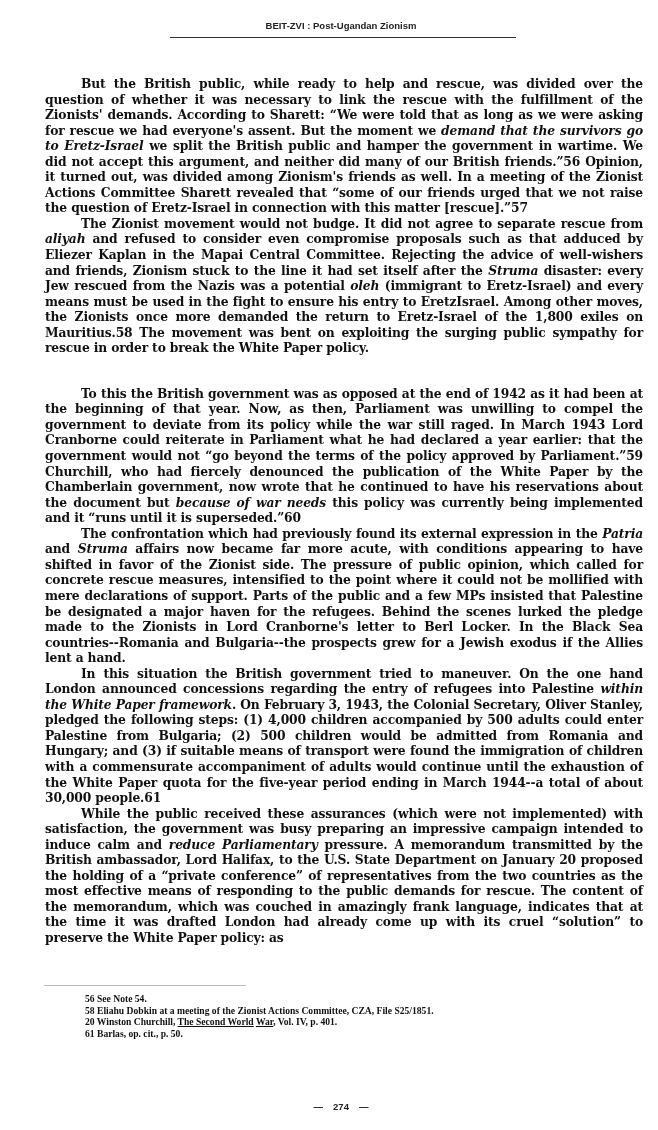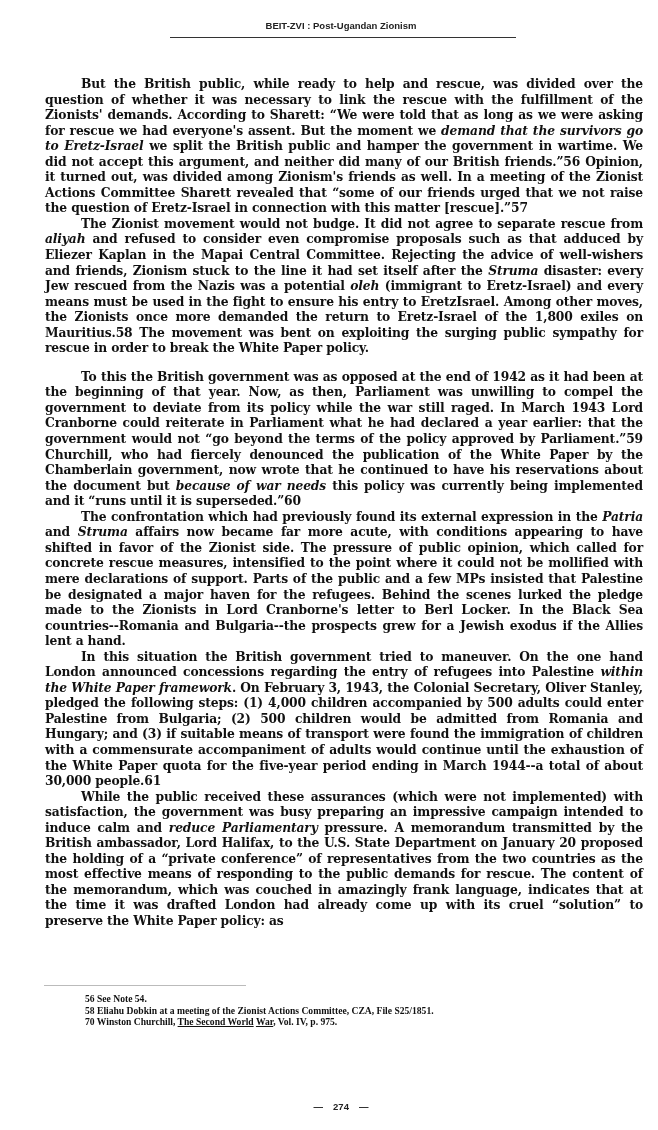--- a/index.html
+++ b/index.html
@@ -13,21 +13,21 @@
     position: absolute; top: 37px; left: 158px; width: 346px; height: 0;
     border-top: 1px solid #333;
   }
   .body-text {
     position: absolute; top: 76px; left: 33px; width: 598px;
     font-family: "DejaVu Serif", "Liberation Serif", serif;
     font-size: 12.3px; line-height: 15.55px; text-align: justify;
     letter-spacing: -0.15px; word-spacing: 0px;
   }
   .body-text p { margin: 0; text-indent: 36px; }
-  .body-text p.gap { margin-top: 13px; }
+  .body-text p.gap { margin-top: 30px; }
   .body-text i { font-style: italic; }
   .fn-rule {
     position: absolute; top: 985px; left: 32px; width: 202px; height: 0;
     border-top: 1px solid #bbb;
   }
   .footnotes {
     position: absolute; top: 993px; left: 33px; width: 600px;
     font-family: "Liberation Serif", serif; font-size: 9.6px; line-height: 11.6px; color: #111;
   }
   .footnotes div { white-space: nowrap; padding-left: 40px; }
@@ -52,19 +52,20 @@
     <p><span>The confrontation which had previously found its external expression in the </span><i>Patria</i><span> and </span><i>Struma</i><span> affairs now became far more acute, with conditions appearing to have shifted in favor of the Zionist side. The pressure of public opinion, which called for concrete rescue measures, intensified to the point where it could not be mollified with mere declarations of support. Parts of the public and a few MPs insisted that Palestine be designated a major haven for the refugees. Behind the scenes lurked the pledge made to the Zionists in Lord Cranborne's letter to Berl Locker. In the Black Sea countries--Romania and Bulgaria--the prospects grew for a Jewish exodus if the Allies lent a hand.</span></p>
     <p><span>In this situation the British government tried to maneuver. On the one hand London announced concessions regarding the entry of refugees into Palestine </span><i>within the White Paper framework</i><span>. On February 3, 1943, the Colonial Secretary, Oliver Stanley, pledged the following steps: (1) 4,000 children accompanied by 500 adults could enter Palestine from Bulgaria; (2) 500 children would be admitted from Romania and Hungary; and (3) if suitable means of transport were found the immigration of children with a commensurate accompaniment of adults would continue until the exhaustion of the White Paper quota for the five-year period ending in March 1944--a total of about 30,000 people.61</span></p>
     <p><span>While the public received these assurances (which were not implemented) with satisfaction, the government was busy preparing an impressive campaign intended to induce calm and </span><i>reduce Parliamentary</i><span> pressure. A memorandum transmitted by the British ambassador, Lord Halifax, to the U.S. State Department on January 20 proposed the holding of a “private conference” of representatives from the two countries as the most effective means of responding to the public demands for rescue. The content of the memorandum, which was couched in amazingly frank language, indicates that at the time it was drafted London had already come up with its cruel “solution” to preserve the White Paper policy: as</span></p>
   </div>
 
   <div class="fn-rule"></div>
 
   <div class="footnotes">
     <div><span>56 See Note 54.</span></div>
     <div><span>58 Eliahu Dobkin at a meeting of the Zionist Actions Committee, CZA, File S25/1851.</span></div>
-    <div><span>70 Winston Churchill, </span><u>The Second World</u><span> </span><u>War</u><span>, Vol. IV, p. 975.</span></div>
+    <div><span>20 Winston Churchill, </span><u>The Second World</u><span> </span><u>War</u><span>, Vol. IV, p. 401.</span></div>
+    <div><span>61 Barlas, op. cit., p. 50.</span></div>
   </div>
 
   <div class="page-number">
     <span class="dash">—</span><span>274</span><span class="dash">—</span>
   </div>
 </div>
 
 </body></html>

